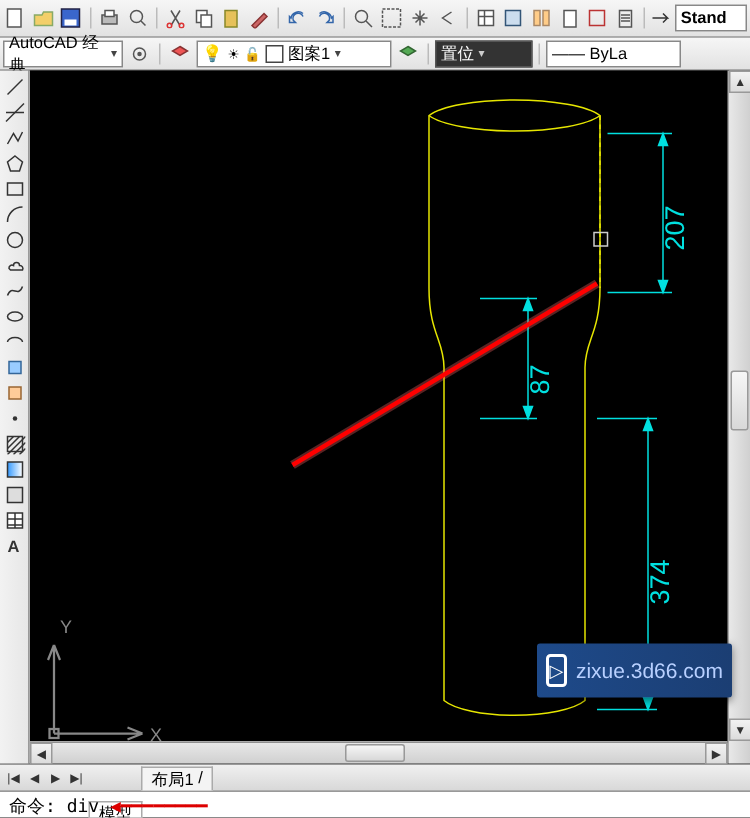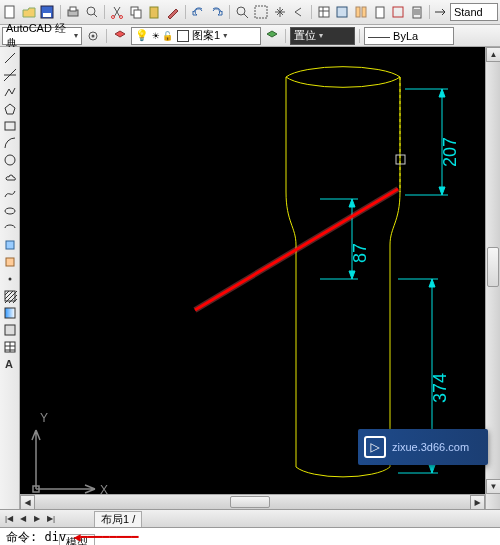--- a/index.html
+++ b/index.html
@@ -1,17 +1,17 @@
 <!DOCTYPE html>
 <html><head>
 <meta charset="utf-8">
 <style>
   * { margin: 0; padding: 0; box-sizing: border-box; }
   body { width: 500px; height: 545px; font-family: "Microsoft YaHei", sans-serif; font-size: 11px; overflow: hidden; background: #2b2b2b; position: relative; }
-  .topbar { display: flex; align-items: center; height: 18px; background: linear-gradient(#f6f6f6,#e2e2e2); border-bottom: 1px solid #aaa; padding: 12px 2px; gap: 2px; }
+  .topbar { display: flex; align-items: center; height: 18px; background: linear-gradient(#f6f6f6,#e2e2e2); border-bottom: 1px solid #aaa; padding: 12px 2px; gap: 2px; font-weight: bold; }
   .tbtn { width: 18px; height: 16px; display:flex; align-items:center; justify-content:center; border:1px solid transparent; }
   .sep { width:1px; height:14px; background:#bbb; margin:0 2px; }
   .row2 { display:flex; align-items:center; height:22px; background: linear-gradient(#f6f6f6,#e2e2e2); border-bottom:1px solid #aaa; padding:0 2px; gap:2px; }
   .dropdown { height:18px; background:#fff; border:1px solid #888; font-size:11px; display:flex; align-items:center; padding:0 3px; gap:3px; }
   .dd-arrow { font-size:8px; color:#444; }
   .swatch { width:12px; height:12px; border:1px solid #444; }
   .main { display:flex; height:462px; }
   .vtoolbar { width:20px; min-width:20px; background: linear-gradient(90deg,#f2f2f2,#e6e6e6); border-right:1px solid #aaa; display:flex; flex-direction:column; align-items:center; padding-top:2px; gap: 0px; }
   .vbtn { width:18px; height:17px; display:flex; align-items:center; justify-content:center; }
   .canvas { flex:1; background:#000; position:relative; }
@@ -24,21 +24,21 @@
   .tabs { height:18px; background: linear-gradient(#f0f0f0,#d8d8d8); display:flex; align-items:center; border-top:1px solid #999; font-size:11px; }
   .tab { padding:1px 6px; border:1px solid #aaa; border-bottom:none; background:#f4f4f4; margin-left:-1px; height:16px; display:flex; align-items:center; }
   .tab.sel { background:#fff;margin-top:47px; }
   .tab-arrows { display:flex; gap:0; padding:0 2px;}
   .ta-btn { width:14px; height:14px; display:flex; align-items:center; justify-content:center; font-size:8px; color:#333; }
   .cmd { background:#fff; border-top:1px solid #999; font-size:12px; font-family: "SimSun","宋体",monospace; }
   .cmd-line { padding:1px 6px; white-space:nowrap; }
   .red-arrow { color:#d00; }
   .watermark { position:absolute; right:12px; bottom:44px; width:130px; height:36px; background:linear-gradient(90deg,#1e4a8a,#1b3e73); border-radius:2px; display:flex; align-items:center; color:#fff; font-size:14px; gap:6px; padding:0 6px; box-shadow:0 2px 6px rgba(0,0,0,.5); }
   .wm-icon { width:22px; height:22px; border:2px solid #fff; border-radius:3px; display:flex; align-items:center; justify-content:center; font-size:12px; }
-  .wm-sub { font-size:11px; color:#b8d0ff; }
+  .wm-sub { font-size:14px; color:#b8d0ff; }
   .vscroll { position:absolute; right:0; top:0; width:15px; height:100%; background:linear-gradient(90deg,#e8e8e8,#d0d0d0); border-left:1px solid #aaa;}
   .hscroll { position:absolute; left:0; bottom:0; right:15px; height:15px; background:linear-gradient(#e8e8e8,#d0d0d0); border-top:1px solid #aaa;}
   .scr-thumb { background:linear-gradient(#f6f6f6,#d8d8d8); border:1px solid #999; border-radius:2px; position:absolute;}
   .scr-btn { position:absolute; width:15px; height:15px; display:flex; align-items:center; justify-content:center; font-size:8px; color:#333; background:linear-gradient(#f2f2f2,#dcdcdc); border:1px solid #999;}
 </style>
 </head>
 <body>
 
 <div class="topbar">
   <div class="tbtn">

